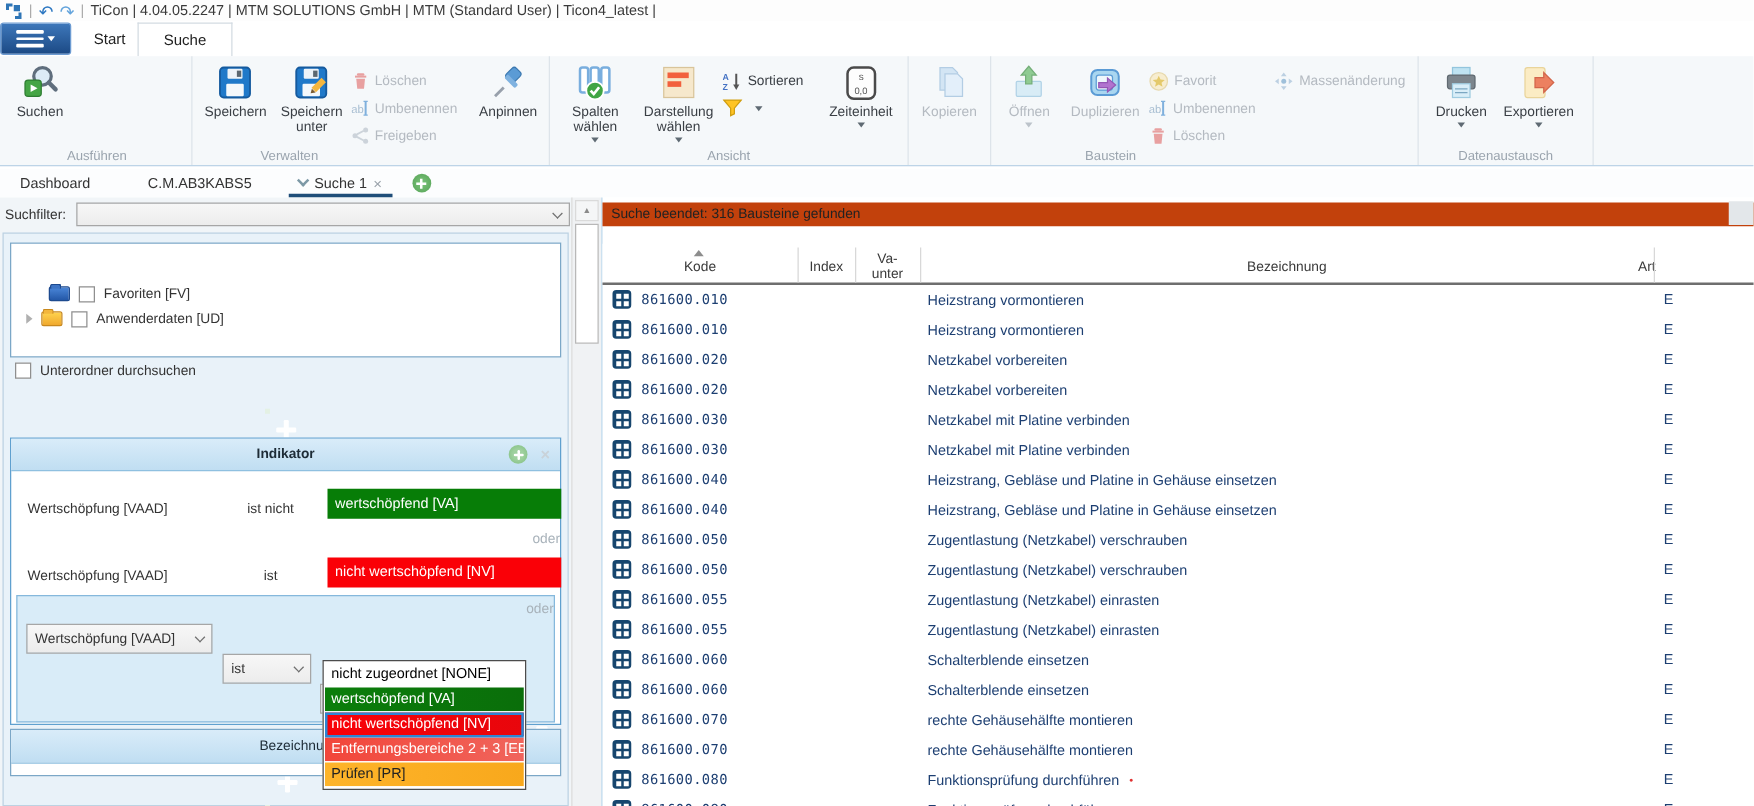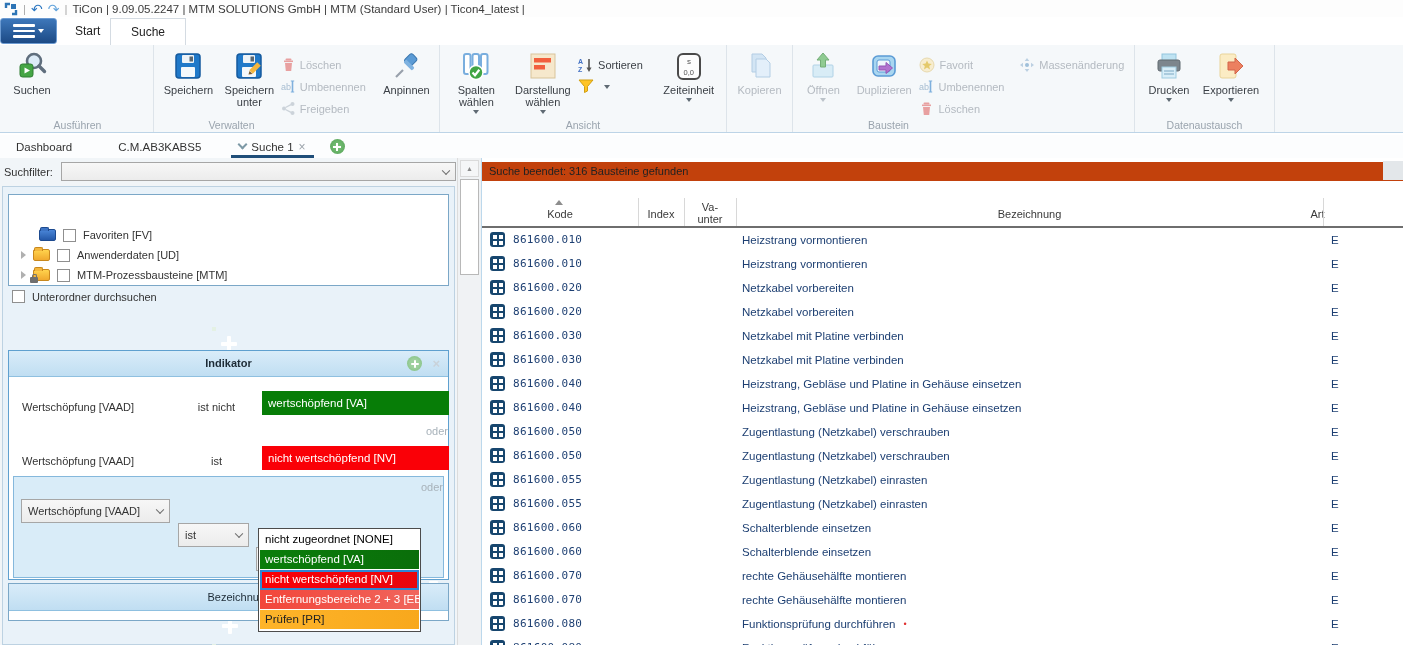--- a/index.html
+++ b/index.html
@@ -113,21 +113,21 @@
 
   <div id="titlebar">
     <svg width="14" height="14">
         <path d="M2 6 V2 h4 M12 8 v4 H8" fill="none" stroke="#2e75b6" stroke-width="2.4"></path>
         <rect x="7" y="2" width="5" height="5" fill="#2e75b6"></rect>
       </svg>
     <span class="tsep">|</span>
     <span class="undo">↶</span>
     <span class="redo">↷</span>
     <span class="tsep">|</span>
-    <span>TiCon | 9.09.05.2247 | MTM SOLUTIONS GmbH  | MTM (Standard User) | Ticon4_latest |</span>
+    <span>TiCon | 4.04.05.2247 | MTM SOLUTIONS GmbH  | MTM (Standard User) | Ticon4_latest |</span>
   </div>
 
   <div id="tabrow">
     <div id="appmenu">
       <span class="hbars">
           <i></i>
           <i></i>
           <i></i>
         </span>
       <span class="hcaret"></span>
@@ -382,28 +382,20 @@
           <span class="fold blue"></span>
           <span class="cb"></span>
           <span>Favoriten [FV]</span>
         </div>
         <div class="treerow" style="top:50px;left:12px">
           <span class="exp"></span>
           <span class="fold"></span>
           <span class="cb"></span>
           <span>Anwenderdaten [UD]</span>
         </div>
-        <div class="treerow" style="top:70px;left:12px">
-          <span class="exp"></span>
-          <span class="fold" style="position:relative">
-              <span class="lock"></span>
-            </span>
-          <span class="cb"></span>
-          <span>MTM-Prozessbausteine [MTM]</span>
-        </div>
       </div>
 
       <div class="abs" style="left:12px;top:132px;display:flex;align-items:flex-end;gap:7px">
         <span class="cb"></span>
         <span>Unterordner durchsuchen</span>
       </div>
 
       <span class="abs plus big" style="left:214px;top:152px"></span>
 
       

